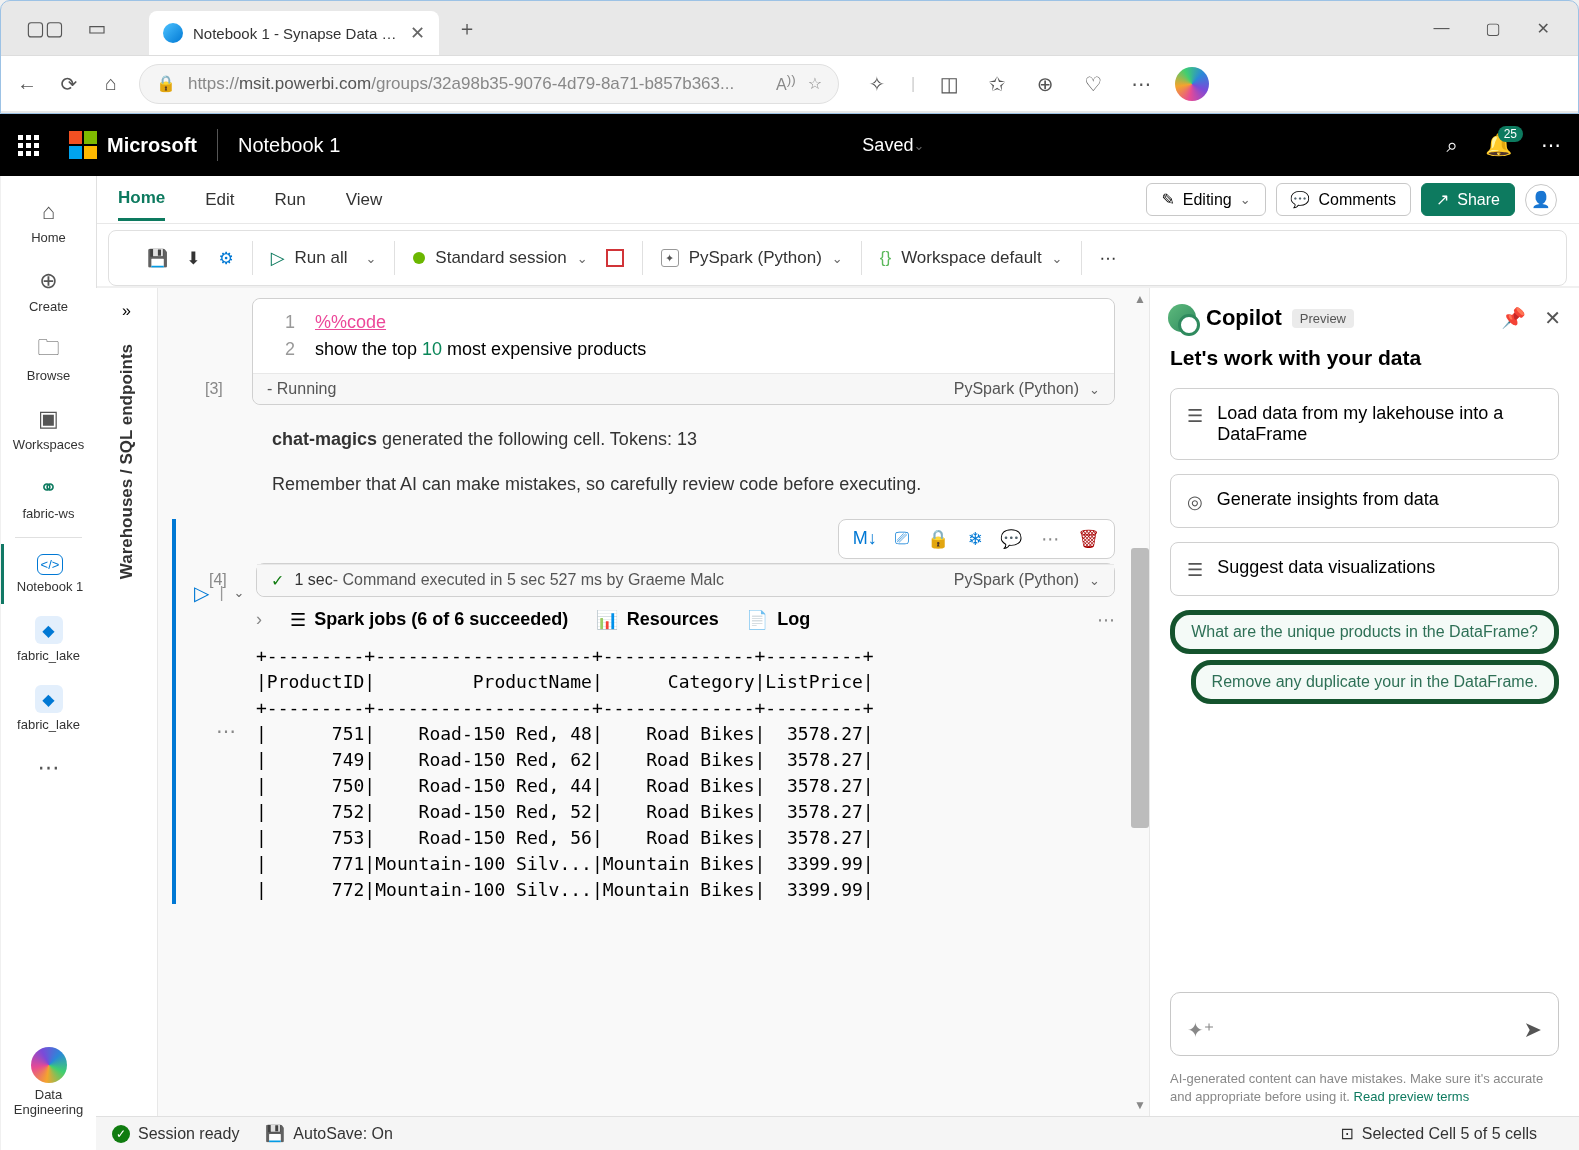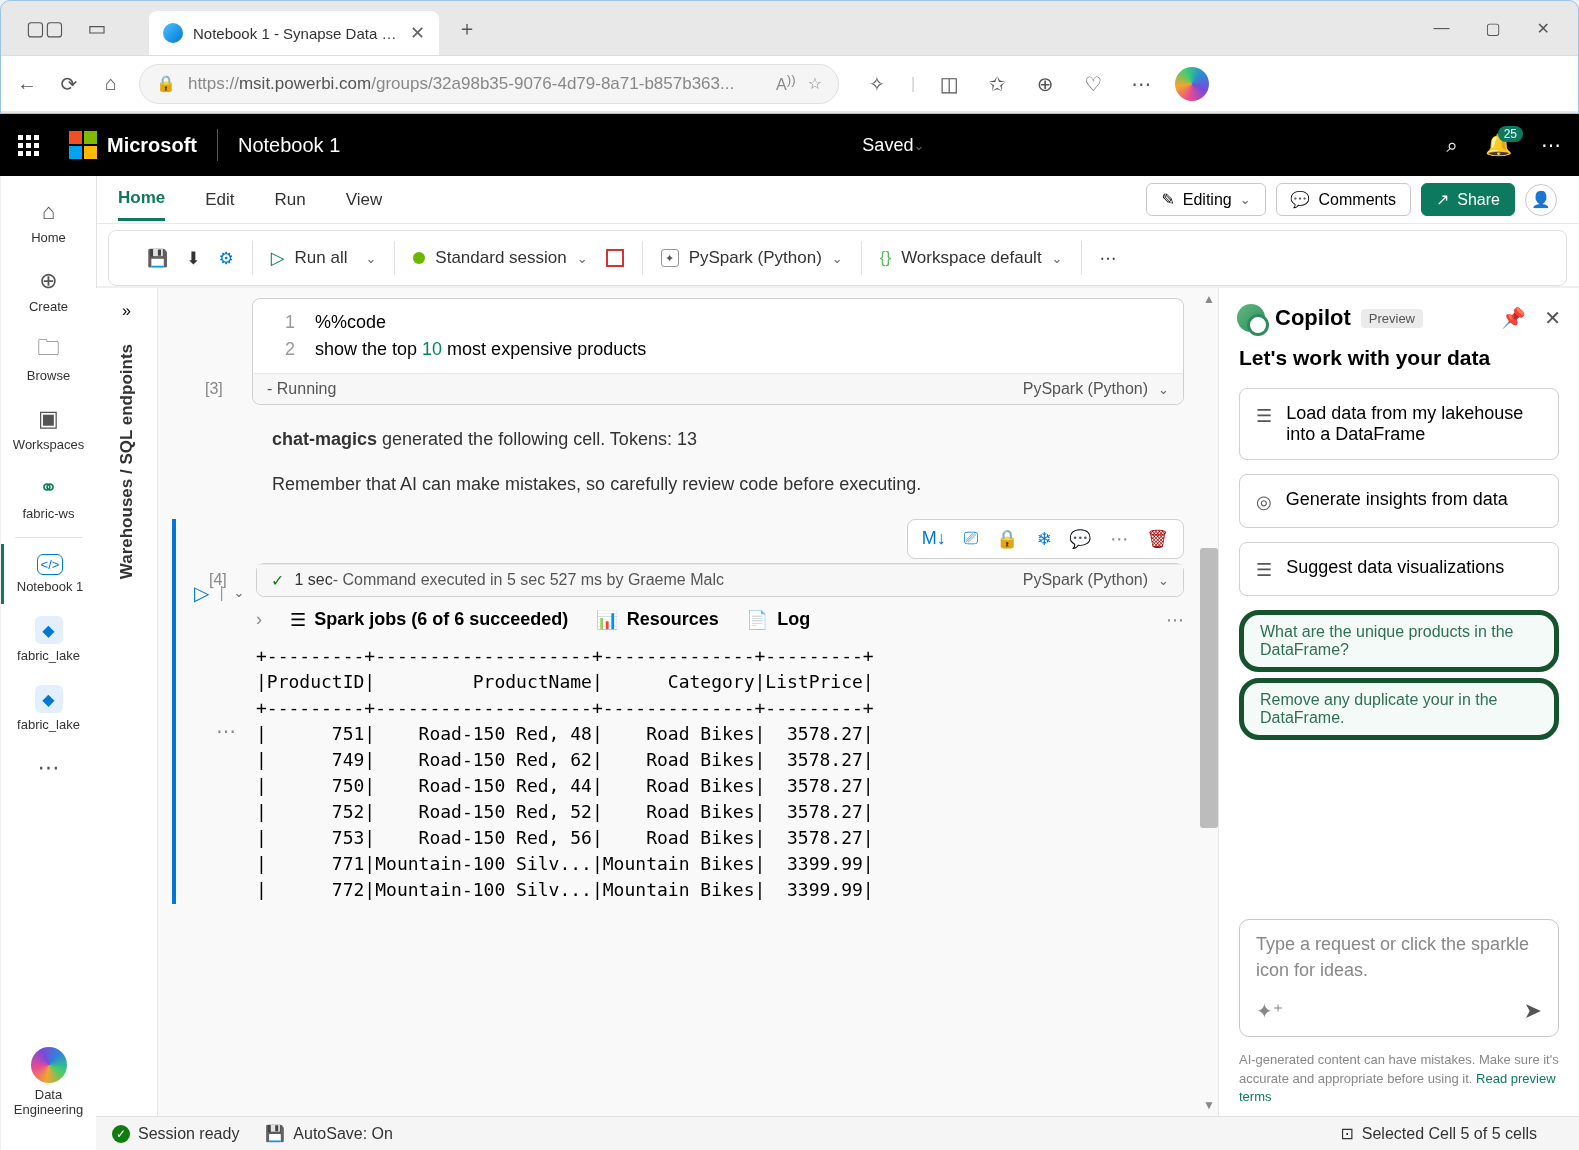--- a/index.html
+++ b/index.html
@@ -75,21 +75,21 @@
 .collapse-col { width: 62px; background: #fff; border-right: 1px solid #e8e8e8; display: flex; flex-direction: column; align-items: center; padding-top: 14px;}
 .vert-text { writing-mode: vertical-rl; transform: rotate(180deg); font-size: 17px; color: #333; margin-top: 24px; font-weight: 600;}
 .notebook-col { flex: 1; overflow: hidden; position: relative; padding: 0 14px;}
 .scroll-arrow { position: absolute; right: 0; width: 18px; height: 18px; display:flex; align-items:center; justify-content:center; color:#888; font-size:12px;}
 .scroll-thumb { position: absolute; right: 0; top: 260px; width: 18px; height: 280px; background: #bcbcbc; border-radius: 3px;}
 
 .cell-outer { margin: 10px 20px 10px 0; }
 .cell-box { border: 1px solid #d0d0d0; border-radius: 8px; background: #fafafa; }
 .code-area { padding: 10px 18px; font-family: Consolas, monospace; font-size: 18px; line-height: 1.5; background: #fff; border-radius: 8px 8px 0 0;}
 .ln { color: #999; display: inline-block; width: 24px; text-align: right; margin-right: 20px;}
-.kw { color: #000000; } .num { color: #098658; }
+.kw { color: #ec4899; text-decoration: underline; } .num { color: #098658; }
 .cell-status { display: flex; align-items: center; padding: 6px 14px; font-size: 16px; color: #555; background: #f7f7f7; border-top: 1px solid #e8e8e8; border-radius: 0 0 8px 8px;}
 .cell-idx { color: #888; font-size: 16px; margin-right: 14px;}
 .cell-lang { margin-left: auto; display: flex; align-items: center; gap: 10px;}
 
 .md-output { margin: 20px 24px; font-size: 18px; color: #333; line-height: 1.6;}
 .md-output b { font-weight: 700; }
 
 .cell2-wrap { position: relative; margin: 10px 20px 0 0; border-left: 4px solid #0078d4; padding-left: 0;}
 .cell-toolbar { display: flex; justify-content: flex-end; gap: 18px; border: 1px solid #d0d0d0; border-radius: 8px; padding: 8px 14px; margin: 0 0 4px auto; width: fit-content; background: #fff;}
 .ct-icon { color: #0078d4; font-size: 18px; cursor: pointer;}
@@ -98,21 +98,21 @@
 .run-controls { position: absolute; left: 18px; top: 62px; display: flex; gap: 10px; align-items: center;}
 .play-btn { color: #0078d4; font-size: 20px; }
 .cell2-box { margin-left: 80px; }
 .output-tabs { display: flex; align-items: center; gap: 28px; padding: 12px 0; font-size: 18px;}
 .ot-item { display: flex; align-items: center; gap: 8px; cursor: pointer;}
 .ot-item b { font-weight: 600; }
 .table-output { font-family: Consolas, monospace; font-size: 18px; line-height: 1.45; white-space: pre; margin-left: 80px; overflow: hidden;}
 .more-dots { position: absolute; left: 40px; color: #888; font-size: 20px;}
 
 
-.copilot-panel { width: 361px; background: #fff; border-left: 1px solid #e8e8e8; display: flex; flex-direction: column; padding: 0;}
+.copilot-panel { width: 430px; background: #fff; border-left: 1px solid #e8e8e8; display: flex; flex-direction: column; padding: 0;}
 .cp-header { display: flex; align-items: center; gap: 10px; padding: 16px 18px 10px;}
 .cp-logo { width: 28px; height: 28px; background: linear-gradient(135deg, #5eba7d, #2f8a5e); border-radius: 50%; position: relative;}
 .cp-logo::after { content:''; position:absolute; width:16px; height:16px; background:#fff; border-radius:50%; bottom:-4px; right:-4px; border: 3px solid #2f8a5e;}
 .cp-title { font-size: 22px; font-weight: 600; }
 .cp-preview { background: #ebebeb; color: #555; font-size: 13px; padding: 2px 8px; border-radius: 4px;}
 .cp-hdr-right { margin-left: auto; display: flex; gap: 18px; color: #555; font-size: 20px;}
 .cp-body { padding: 0 20px; flex: 1; overflow: hidden; position: relative;}
 .cp-work-title { font-size: 21px; font-weight: 600; margin: 4px 0 18px;}
 .cp-sub { font-size: 18px; color: #333; margin-bottom: 20px; line-height: 1.5;}
 .cp-option { border: 1px solid #d0d0d0; border-radius: 8px; padding: 14px 16px; margin-bottom: 14px; display: flex; gap: 14px; align-items: flex-start; cursor: pointer; font-size: 18px;}
@@ -443,21 +443,20 @@
           <span>Generate insights from data</span>
         </div>
       <div class="cp-option">
           <span class="cp-opt-icon">☰</span>
           <span>Suggest data visualizations</span>
         </div>
       <div class="cp-chip">What are the unique products in the DataFrame?</div>
       <div class="cp-chip">Remove any duplicate your in the DataFrame.</div>
     </div>
     <div class="cp-input-box">
-      <div class="cp-placeholder">Type a request or click the sparkle icon for ideas.</div>
       <div class="cp-input-footer">
         <span class="cp-sparkle">✦⁺</span>
         <span class="cp-send">➤</span>
       </div>
     </div>
     <div class="cp-disclaimer">
       <span>AI-generated content can have mistakes. Make sure it's accurate and appropriate before using it. </span><a href="#">Read preview terms</a>
     </div>
   </div>
 </div>

